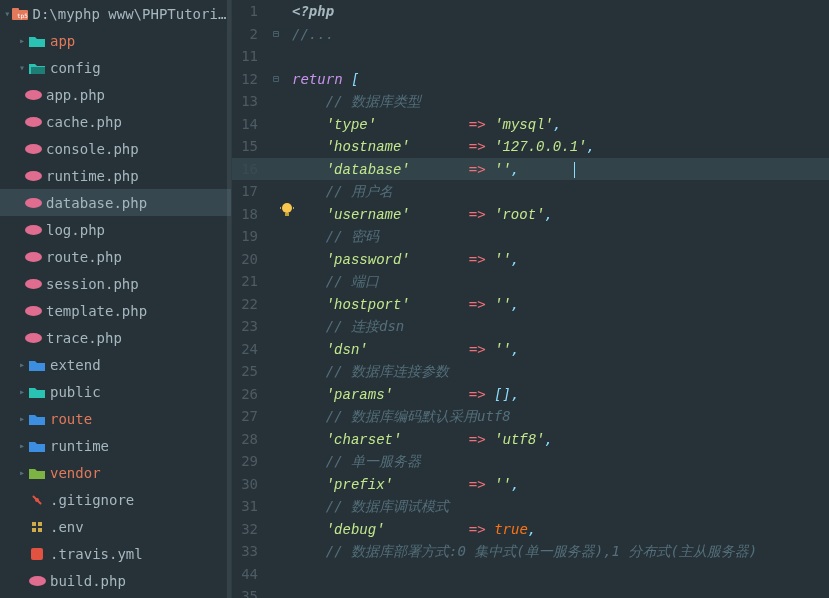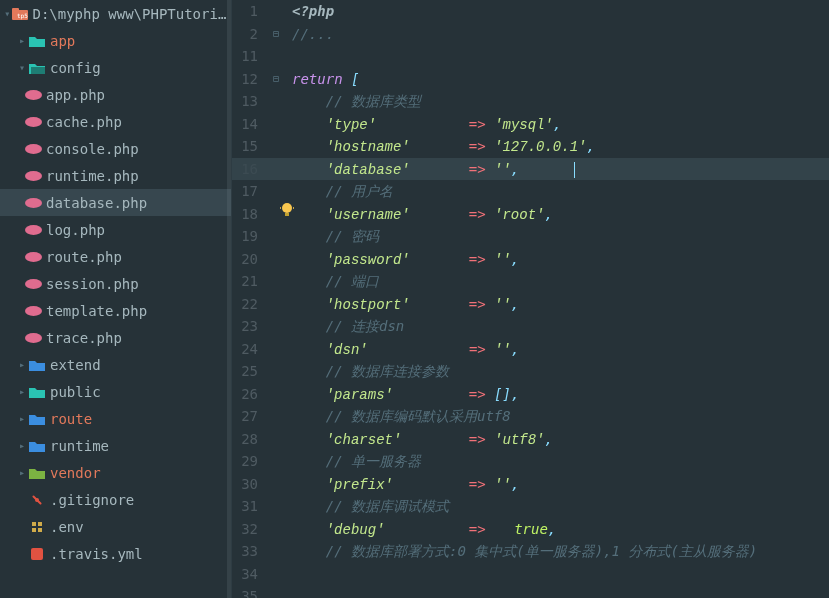--- a/index.html
+++ b/index.html
@@ -31,21 +31,21 @@
   .line { height:22.5px; line-height:22.5px; white-space:pre; font-style:italic; position:relative; }
   .line.hl { background:rgba(55,71,79,0.8); margin-left:-60px; padding-left:60px; margin-right:-20px; }
   .fold { position:absolute; left:38px; width:12px; color:#546e7a; font-size:10px; text-align:center; }
   .fold div { height:22.5px; line-height:22.5px; }
   .bulb { position:absolute; left:48px; top:0; }
   .tk-key   { color:#c792ea; }
   .tk-punc  { color:#89ddff; }
   .tk-str   { color:#c3e88d;font-family:Liberation Mono, monospace; }
   .tk-cmt   { color:#546e7a; }
   .tk-op    { color:#f07178; }
-  .tk-const { color:#bef264;margin-left:20px; }
+  .tk-const { color:#f97316; }
   .tk-php   { color:#a6b8be; font-style:italic;font-weight:bold; }
   .cursor { display:inline-block; width:1px; height:16px; background:#89ddff; vertical-align:middle; margin-left:55px;}
   svg { display:block; }
   .folder-svg { fill:currentColor; }
   .php-svg { fill:currentColor; }
 </style>
 </head>
 <body>
 
 <div class="root">
@@ -246,20 +246,29 @@
         <span class="label c-gray">.env</span>
       </div>
       <div class="row indent1">
         <span class="caret"></span>
         <span class="ico c-red">
             <svg width="14" height="14" viewBox="0 0 14 14">
               <rect x="1" y="1" width="12" height="12" rx="2" fill="currentColor"></rect>
             </svg>
           </span>
         <span class="label c-gray">.travis.yml</span>
+      </div>
+      <div class="row indent1">
+        <span class="caret"></span>
+        <span class="ico c-pink">
+            <svg class="php-svg" width="17" height="10" viewBox="0 0 17 10">
+              <ellipse cx="8.5" cy="5" rx="8.5" ry="5"></ellipse>
+            </svg>
+          </span>
+        <span class="label c-gray">build.php</span>
       </div>
 
     </div>
   </div>
 
   <div class="editor">
 
     <div class="gutter">
       <div>1</div>
       <div>2</div>
@@ -279,21 +288,21 @@
       <div>24</div>
       <div>25</div>
       <div>26</div>
       <div>27</div>
       <div>28</div>
       <div>29</div>
       <div>30</div>
       <div>31</div>
       <div>32</div>
       <div>33</div>
-      <div>34</div>
+      <div>44</div>
       <div>35</div>
     </div>
 
     <div class="fold">
       <div></div>
       <div>⊟</div>
       <div></div>
       <div>⊟</div>
     </div>
 

